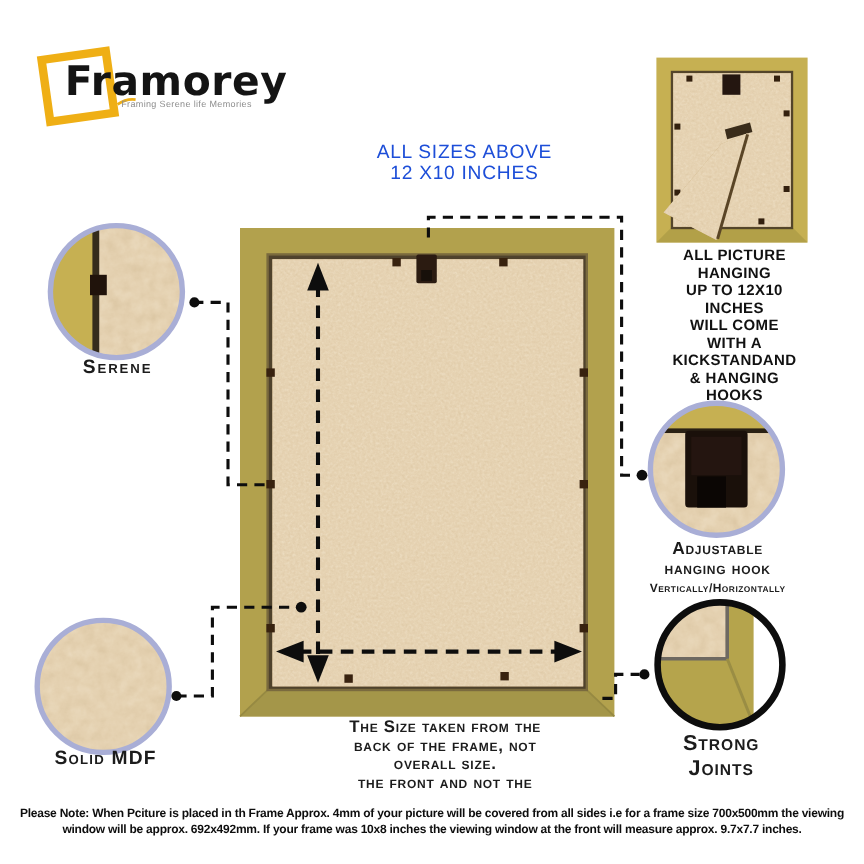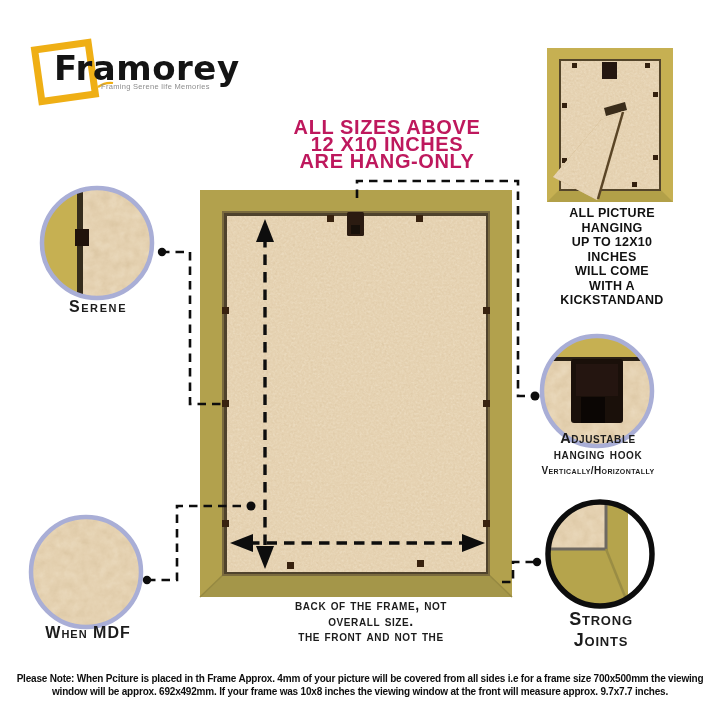--- a/index.html
+++ b/index.html
@@ -4,28 +4,28 @@
 <style>
   html,body{margin:0;padding:0;background:#ffffff;}
   #canvas{position:relative;width:720px;height:720px;background:#ffffff;overflow:hidden;
           font-family:"Liberation Sans",sans-serif;}
   #art{position:absolute;left:0;top:0;z-index:1;}
   .txt{position:absolute;z-index:2;color:#161616;}
   .center{transform:translateX(-50%);text-align:center;}
   .logo-name{left:54px;top:48px;font-size:34px;font-weight:700;letter-spacing:.5px;
              font-family:"DejaVu Sans",sans-serif;color:#141414;}
   .logo-tag{left:101px;top:82px;font-size:7.5px;color:#8d8d8d;letter-spacing:.3px;}
-  .headline{left:387px;top:119px;font-size:20px;font-weight:700;line-height:17px;
-            letter-spacing:.6px;color:#be185d;}
+  .headline{left:387px;top:119px;font-size:16px;font-weight:400;line-height:17px;
+            letter-spacing:.6px;color:#1d4ed8;}
   .kcaption{left:612px;top:206px;font-size:12.5px;font-weight:800;line-height:14.5px;
             letter-spacing:.3px;color:#111;}
   .smallcaps{font-variant:small-caps;font-weight:800;color:#1c1c1c;}
   .lbl-clips{left:98px;top:298px;font-size:16px;letter-spacing:1.6px;}
   .lbl-mdf{left:88px;top:624px;font-size:16px;letter-spacing:1px;}
-  .lbl-hook{left:598px;top:430px;font-size:14.5px;line-height:16px;letter-spacing:.6px;}
+  .lbl-hook{left:598px;top:450px;font-size:14.5px;line-height:16px;letter-spacing:.6px;}
   .lbl-hook-sub{font-size:10px;letter-spacing:.4px;margin-top:1px;text-align:right;}
   .lbl-joints{left:601px;top:609px;font-size:18px;letter-spacing:.8px;}
   .size-note{left:371px;top:598px;font-size:14px;line-height:15.5px;letter-spacing:.6px;}
   .footer{left:360px;top:672px;width:700px;font-size:10px;font-weight:700;
           line-height:13px;letter-spacing:-0.2px;color:#0e0e0e;}
 </style>
 </head>
 <body>
 
 <div id="canvas">
@@ -196,41 +196,42 @@
       <circle cx="537" cy="562" r="4.2" fill="#0d0d0d" stroke="none"></circle>
     </g>
   </svg>
 
   <div class="txt logo-name">Framorey</div>
   <div class="txt logo-tag">Framing Serene life Memories</div>
 
   <div class="txt headline center">
     <div>ALL SIZES ABOVE</div>
     <div>12 X10 INCHES</div>
-    <div>ARE HANG-ONLY</div>
   </div>
 
   <div class="txt kcaption center">
     <div>ALL PICTURE HANGING</div>
     <div>UP TO 12X10 INCHES</div>
     <div>WILL COME WITH A</div>
     <div>KICKSTANDAND</div>
+    <div>&amp; HANGING HOOKS</div>
   </div>
 
   <div class="txt smallcaps center lbl-clips">Serene</div>
-  <div class="txt smallcaps center lbl-mdf">When MDF</div>
+  <div class="txt smallcaps center lbl-mdf">Solid MDF</div>
 
   <div class="txt smallcaps center lbl-hook">
     <div>Adjustable</div>
     <div>hanging hook</div>
     <div class="lbl-hook-sub">Vertically/Horizontally</div>
   </div>
 
   <div class="txt smallcaps center lbl-joints">Strong Joints</div>
 
   <div class="txt smallcaps center size-note">
+    <div>The Size taken from the</div>
     <div>back of the frame, not</div>
     <div>overall size.</div>
     <div>the front and not the</div>
   </div>
 
   <div class="txt footer center">Please Note: When Pciture is placed in th Frame Approx. 4mm of your picture will be covered from all sides i.e for a frame size 700x500mm the viewing window will be approx. 692x492mm. If your frame was 10x8 inches the viewing window at the front will measure approx. 9.7x7.7 inches.</div>
 </div>
 
 </body></html>

